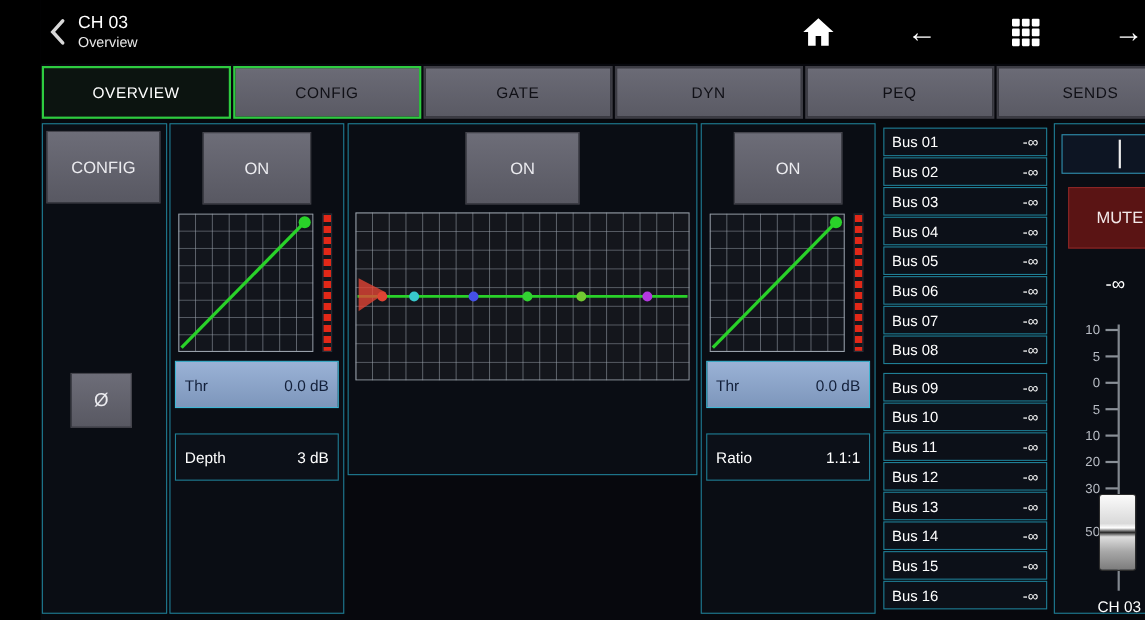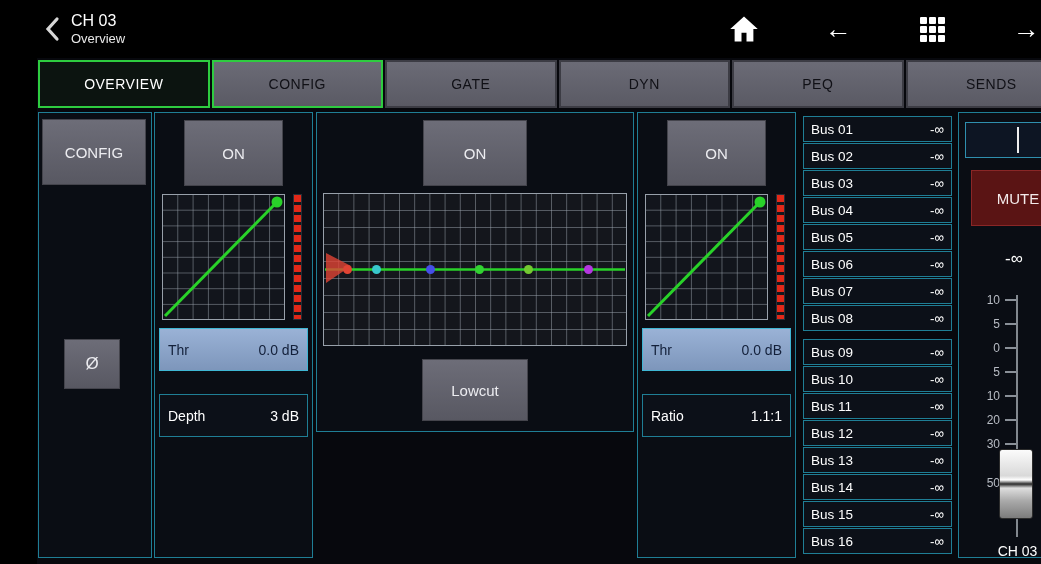--- a/index.html
+++ b/index.html
@@ -172,21 +172,20 @@
           <line x1="2" y1="76.5" x2="302" y2="76.5" stroke="#29d229" stroke-width="2.5"></line>
         </svg>
         <span class="peq-wedge" style="border-left-color: rgb(224, 68, 52);"></span>
         <span class="peq-dot" style="left: 6.5%; background: rgb(224, 68, 52);"></span>
         <span class="peq-dot" style="left: 16%; background: rgb(56, 200, 204);"></span>
         <span class="peq-dot" style="left: 34%; background: rgb(69, 80, 232);"></span>
         <span class="peq-dot" style="left: 50%; background: rgb(50, 210, 50);"></span>
         <span class="peq-dot" style="left: 66%; background: rgb(116, 200, 50);"></span>
         <span class="peq-dot" style="left: 86%; background: rgb(180, 56, 224);"></span>
       </div>
-      <button class="gbtn" style="left:105px; top:246px; width:106px; height:62px;">Lowcut</button>
     </section>
 
     <section class="panel" style="left:600px; top:2px; width:159px; height:446px;">
       <button class="gbtn" style="left:29px; top:7px; width:99px; height:66px;">ON</button>
       <svg class="graph-svg" style="left:7px; top:81px;" width="123" height="126" viewBox="0 0 123 126">
         <defs>
             <pattern id="gridDyn" width="15.3" height="15.7" patternUnits="userSpaceOnUse">
               <path d="M15.3 0 H0 V15.7" fill="none" stroke="#98a0aa" stroke-width="1"></path>
             </pattern>
           </defs>

